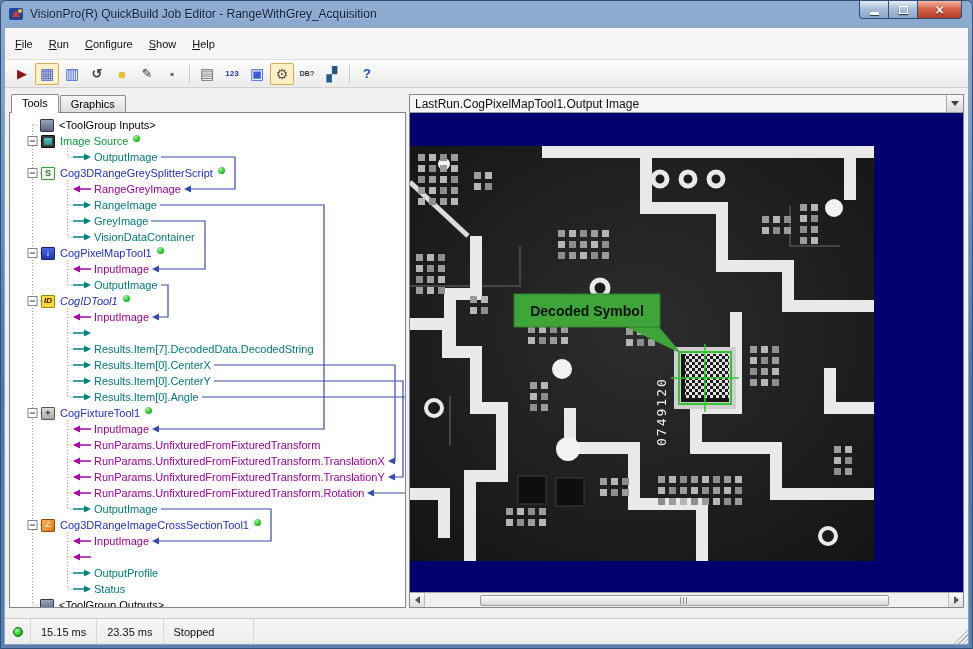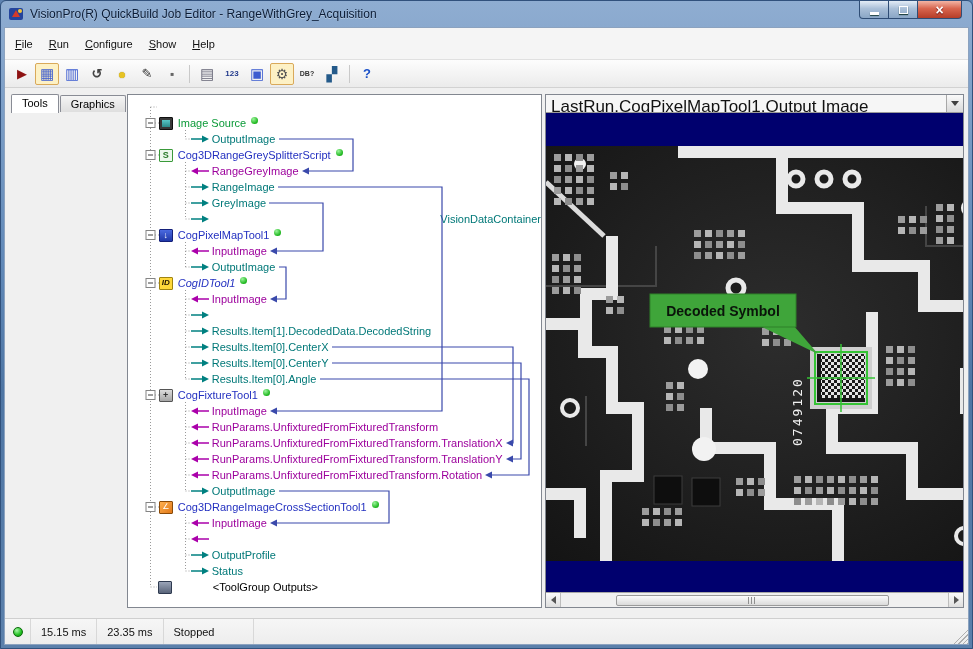--- a/index.html
+++ b/index.html
@@ -42,21 +42,21 @@
   .edit-page-icon::before{content:"▤";color:#667;font-size:15px}
   .numeric-icon::before{content:"123";color:#223a8c;font-size:8px;font-weight:bold}
   .window-icon::before{content:"▣";color:#3b5bd0;font-size:15px}
   .wrench-icon::before{content:"⚙";color:#555;font-size:14px}
   .database-icon::before{content:"DB?";color:#333;font-size:7px;font-weight:bold}
   .chart-icon::before{content:"▞";color:#245a8a;font-size:14px}
   .help-icon::before{content:"?";color:#1a50c8;font-size:13px;font-weight:bold}
 
   
   .main{flex:1;display:flex;gap:3px;padding:6px 4px 10px 4px;overflow:hidden}
-  .left-panel{width:533px;display:flex;flex-direction:row}
+  .left-panel{width:397px;display:flex;flex-direction:column}
   .tabs{display:flex;height:18px;padding-left:2px;position:relative;z-index:2}
   .tab{font-size:11px;padding:2px 10px 0;border:1px solid #898c95;border-bottom:none;
     background:linear-gradient(#f5f5f5,#dedede);margin-right:1px;border-radius:2px 2px 0 0;height:17px;margin-top:1px}
   .tab.active{background:#fff;height:19px;margin-top:0;margin-bottom:-1px}
   .tree-box{flex:1;position:relative;background:#fff;border:1px solid #828790;overflow:hidden}
   .tree-overlay{position:absolute;left:0;top:0;pointer-events:none;z-index:1}
 
   .trow{position:absolute;left:0;width:100%;height:16px;display:flex;align-items:center;font-size:11px;white-space:nowrap}
   .k-group{padding-left:30px}
   .k-group .lbl{color:#000}
@@ -82,21 +82,21 @@
   .id-tool-icon{background:#ffd83a;border:1px solid #a08410;color:#221500;font-weight:bold;font-size:8px}
   .id-tool-icon::before{content:"ID"}
   .fixture-tool-icon{background:linear-gradient(#dcdcdc,#a6a6a6);border:1px solid #555;color:#333;font-weight:bold}
   .fixture-tool-icon::before{content:"+"}
   .crosssection-tool-icon{background:linear-gradient(135deg,#ffb050,#e07818);border:1px solid #8a4a08;color:#fff}
   .crosssection-tool-icon::before{content:"∠";font-size:8px}
 
   
   .right-panel{flex:1;display:flex;flex-direction:column;border:1px solid #828790;background:#f0f0f0;min-width:0}
   .viewer-header{height:18px;display:flex;align-items:stretch;background:#f6f6f6;border-bottom:1px solid #9a9a9a}
-  .viewer-label{flex:1;font-size:17px;color:#111;padding:2px 0 0 5px;white-space:nowrap;overflow:hidden}
+  .viewer-label{flex:1;font-size:12px;color:#111;padding:2px 0 0 5px;white-space:nowrap;overflow:hidden}
   .dd-btn{width:17px;display:flex;align-items:center;justify-content:center;border-left:1px solid #a8a8a8;
     background:linear-gradient(#fafafa,#d9d9d9)}
   .dd-arrow{width:0;height:0;border-left:4px solid transparent;border-right:4px solid transparent;border-top:5px solid #404040}
   .image-area{position:relative;flex:1;background:#00006e;overflow:hidden}
   .pcb{position:absolute;left:0;top:33px}
   .hscroll{height:15px;position:relative;background:#f0f0f0;border-top:1px solid #a6a6a6;display:flex;align-items:center}
   .sb-btn{width:15px;height:14px;display:flex;align-items:center;justify-content:center;background:linear-gradient(#fbfbfb,#dedede);border-right:1px solid #bdbdbd}
   .sb-btn.right{position:absolute;right:0;border-right:none;border-left:1px solid #bdbdbd}
   .sb-btn.left::before{content:"";width:0;height:0;border-top:4px solid transparent;border-bottom:4px solid transparent;border-right:5px solid #555}
   .sb-btn.right::before{content:"";width:0;height:0;border-top:4px solid transparent;border-bottom:4px solid transparent;border-left:5px solid #555}
@@ -166,62 +166,66 @@
         <span class="tbi help-icon"></span>
       </div>
 
     <div class="main">
       <div class="left-panel">
         <div class="tabs" id="tabs">
             <span class="tab active">Tools</span>
             <span class="tab">Graphics</span>
           </div>
         <div class="tree-box" id="tree-box">
+            <div class="trow k-group" style="top: 4px;">
+              <span class="ticon toolgroup-terminals-icon"></span>
+              <span class="lblwrap"><span class="lbl">&lt;ToolGroup Inputs&gt;</span></span>
+            </div>
             <div class="trow k-tool green" style="top: 20px;">
               <span class="ticon image-source-icon"></span>
               <span class="lblwrap"><span class="lbl">Image Source</span><span class="gdot"></span></span>
             </div>
             <div class="trow k-output" style="top: 36px;">
               <span class="lblwrap"><span class="lbl">OutputImage</span></span>
             </div>
             <div class="trow k-tool" style="top: 52px;">
               <span class="ticon script-tool-icon"></span>
               <span class="lblwrap"><span class="lbl">Cog3DRangeGreySplitterScript</span><span class="gdot"></span></span>
             </div>
             <div class="trow k-input" style="top: 68px;">
               <span class="lblwrap"><span class="lbl">RangeGreyImage</span></span>
             </div>
             <div class="trow k-output" style="top: 84px;">
               <span class="lblwrap"><span class="lbl">RangeImage</span></span>
             </div>
             <div class="trow k-output" style="top: 100px;">
               <span class="lblwrap"><span class="lbl">GreyImage</span></span>
             </div>
-            <div class="trow k-output" style="top: 116px; justify-content: flex-end;">
+            <div class="trow k-output" style="top: 116px;">
               <span class="lblwrap"><span class="lbl">VisionDataContainer</span></span>
             </div>
             <div class="trow k-tool" style="top: 132px;">
               <span class="ticon pixelmap-tool-icon"></span>
               <span class="lblwrap"><span class="lbl">CogPixelMapTool1</span><span class="gdot"></span></span>
             </div>
             <div class="trow k-input" style="top: 148px;">
               <span class="lblwrap"><span class="lbl">InputImage</span></span>
             </div>
             <div class="trow k-output" style="top: 164px;">
               <span class="lblwrap"><span class="lbl">OutputImage</span></span>
             </div>
             <div class="trow k-tool" style="top: 180px; font-style: italic;">
               <span class="ticon id-tool-icon"></span>
               <span class="lblwrap"><span class="lbl">CogIDTool1</span><span class="gdot"></span></span>
             </div>
             <div class="trow k-input" style="top: 196px;">
               <span class="lblwrap"><span class="lbl">InputImage</span></span>
             </div>
             <div class="trow k-output" style="top: 228px;">
-              <span class="lblwrap"><span class="lbl">Results.Item[1].DecodedData.DecodedString</span></span>
+              <span class="lblwrap"><span class="lbl">Results.Item[7].DecodedData.DecodedString</span></span>
             </div>
             <div class="trow k-output" style="top: 244px;">
               <span class="lblwrap"><span class="lbl">Results.Item[0].CenterX</span></span>
             </div>
             <div class="trow k-output" style="top: 260px;">
               <span class="lblwrap"><span class="lbl">Results.Item[0].CenterY</span></span>
             </div>
             <div class="trow k-output" style="top: 276px;">
               <span class="lblwrap"><span class="lbl">Results.Item[0].Angle</span></span>
             </div>
@@ -253,21 +257,21 @@
             </div>
             <div class="trow k-input" style="top: 420px;">
               <span class="lblwrap"><span class="lbl">InputImage</span></span>
             </div>
             <div class="trow k-output" style="top: 452px;">
               <span class="lblwrap"><span class="lbl">OutputProfile</span></span>
             </div>
             <div class="trow k-output" style="top: 468px;">
               <span class="lblwrap"><span class="lbl">Status</span></span>
             </div>
-            <div class="trow k-group" style="top: 484px; gap: 36px;">
+            <div class="trow k-group" style="top: 484px;">
               <span class="ticon toolgroup-terminals-icon"></span>
               <span class="lblwrap"><span class="lbl">&lt;ToolGroup Outputs&gt;</span></span>
             </div>
             <svg width="475" height="506" class="tree-overlay">
               <line stroke="#9a9a9a" stroke-dasharray="1,2" stroke-width="1" fill="none" x1="22.5" y1="12" x2="22.5" y2="492"></line>
               <line stroke="#9a9a9a" stroke-dasharray="1,2" stroke-width="1" fill="none" x1="22.5" y1="12" x2="29" y2="12"></line>
               <line stroke="#9a9a9a" stroke-dasharray="1,2" stroke-width="1" fill="none" x1="27" y1="28" x2="31" y2="28"></line>
               <line stroke="#9a9a9a" stroke-dasharray="1,2" stroke-width="1" fill="none" x1="27" y1="60" x2="31" y2="60"></line>
               <line stroke="#9a9a9a" stroke-dasharray="1,2" stroke-width="1" fill="none" x1="27" y1="140" x2="31" y2="140"></line>
               <line stroke="#9a9a9a" stroke-dasharray="1,2" stroke-width="1" fill="none" x1="27" y1="188" x2="31" y2="188"></line>

